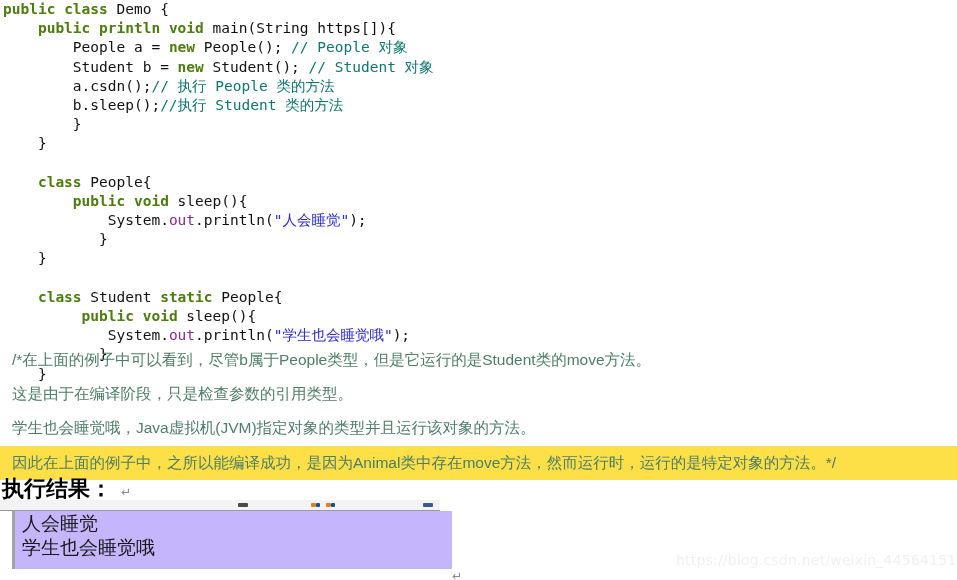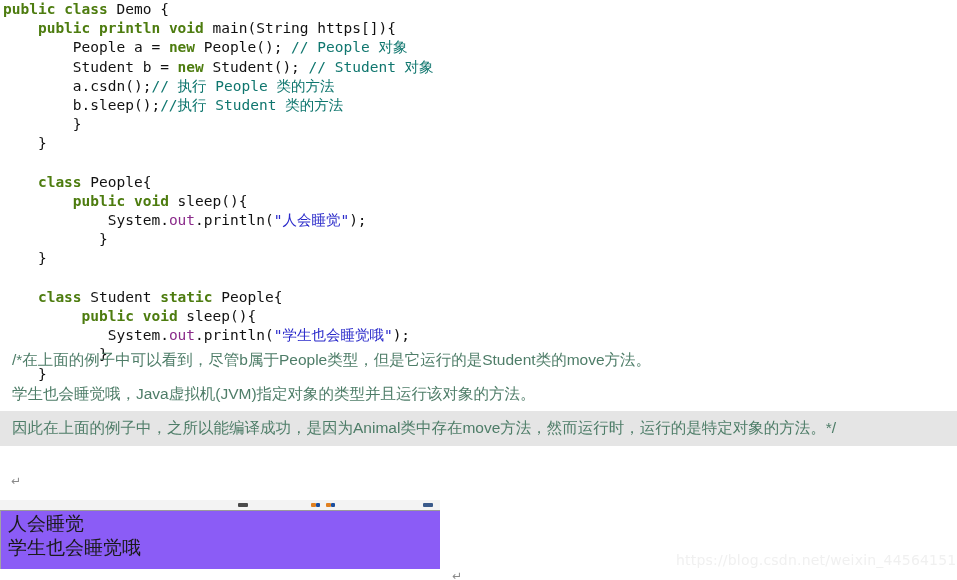--- a/index.html
+++ b/index.html
@@ -48,21 +48,21 @@
   .para-line {
     font-family: Liberation Sans, sans-serif;
     font-size: 15.5px;
     line-height: 34.2px;
     height: 34.2px;
     white-space: pre;
     color: #4e7d68;
     padding-left: 12px;
   }
   .para-line.highlight {
-    background: #e5e5e5;
+    background: #fde047;
   }
 
   
   #result-heading {
     position: absolute;
     left: 2px;
     top: 474px;
     display: flex;
     align-items: baseline;
   }
@@ -93,26 +93,26 @@
   .tb-mark {
     position: absolute;
     top: 3px;
     height: 4px;
     border-radius: 1px;
   }
 
   
   #console-output {
     position: absolute;
-    left: 0;
+    left: 12px;
     top: 511px;
     width: 440px;
     height: 58px;
-    background: #8b5cf6;
-    border-left: 1px solid #a3a3a3;
+    background: #c4b5fd;
+    border-left: 3px solid #a3a3a3;
     box-sizing: border-box;
   }
   .out-line {
     font-family: "DejaVu Sans", "Liberation Sans", sans-serif;
     font-size: 19px;
     line-height: 24px;
     color: #1a1a1a;
     padding-left: 7px;
     white-space: pre;
   }
@@ -156,25 +156,27 @@
     <div class="code-line">&nbsp;</div>
     <div class="code-line"><span class="plain">    </span><span class="kw">class</span><span class="plain"> Student </span><span class="kw">static</span><span class="plain"> People{</span></div>
     <div class="code-line"><span class="plain">         </span><span class="kw">public</span><span class="plain"> </span><span class="kw">void</span><span class="plain"> sleep(){</span></div>
     <div class="code-line"><span class="plain">            System.</span><span class="fieldit">out</span><span class="plain">.println(</span><span class="str">"学生也会睡觉哦"</span><span class="plain">);</span></div>
     <div class="code-line"><span class="plain">           }</span></div>
     <div class="code-line"><span class="plain">    }</span></div>
   </div>
 
 <div id="comment-para">
     <div class="para-line">/*在上面的例子中可以看到，尽管b属于People类型，但是它运行的是Student类的move方法。</div>
+    <div class="para-line">这是由于在编译阶段，只是检查参数的引用类型。</div>
     <div class="para-line">学生也会睡觉哦，Java虚拟机(JVM)指定对象的类型并且运行该对象的方法。</div>
     <div class="para-line highlight">因此在上面的例子中，之所以能编译成功，是因为Animal类中存在move方法，然而运行时，运行的是特定对象的方法。*/</div>
   </div>
 
 <div id="result-heading">
+  <span class="heading-text">执行结果：</span>
   <span class="pilcrow">↵</span>
 </div>
 
 <div id="console-toolbar">
     <span class="tb-mark" style="left: 238px; width: 10px; background: rgb(74, 74, 74);"></span>
     <span class="tb-mark" style="left: 311px; width: 5px; background: rgb(224, 128, 32);"></span>
     <span class="tb-mark" style="left: 316px; width: 4px; background: rgb(26, 79, 160);"></span>
     <span class="tb-mark" style="left: 326px; width: 5px; background: rgb(224, 128, 32);"></span>
     <span class="tb-mark" style="left: 331px; width: 4px; background: rgb(26, 79, 160);"></span>
     <span class="tb-mark" style="left: 423px; width: 10px; background: rgb(58, 90, 138);"></span>

